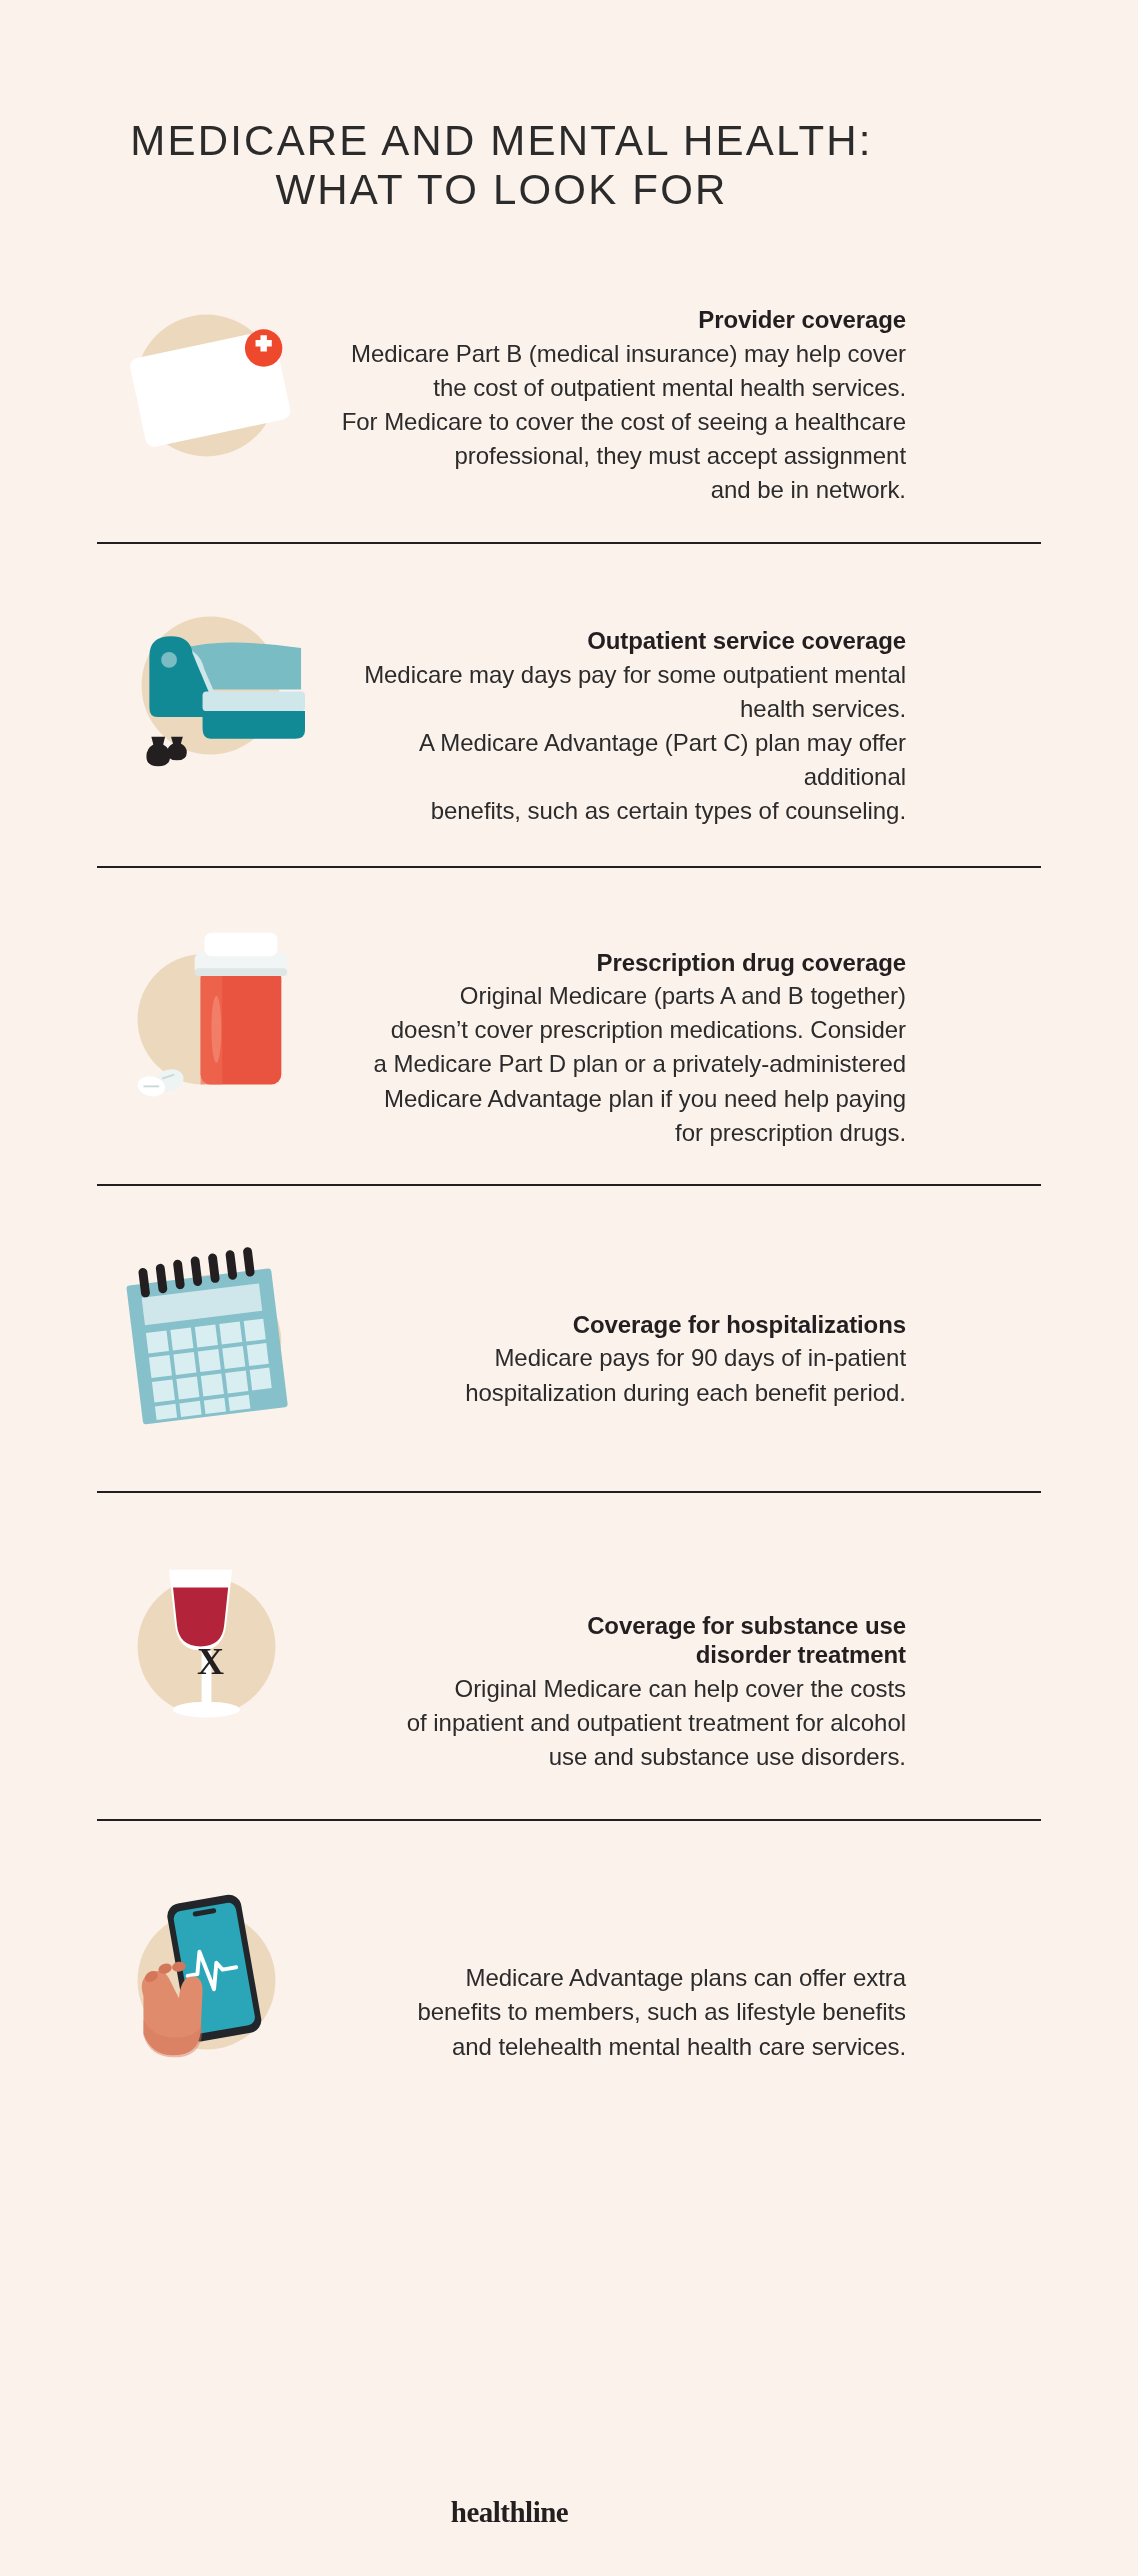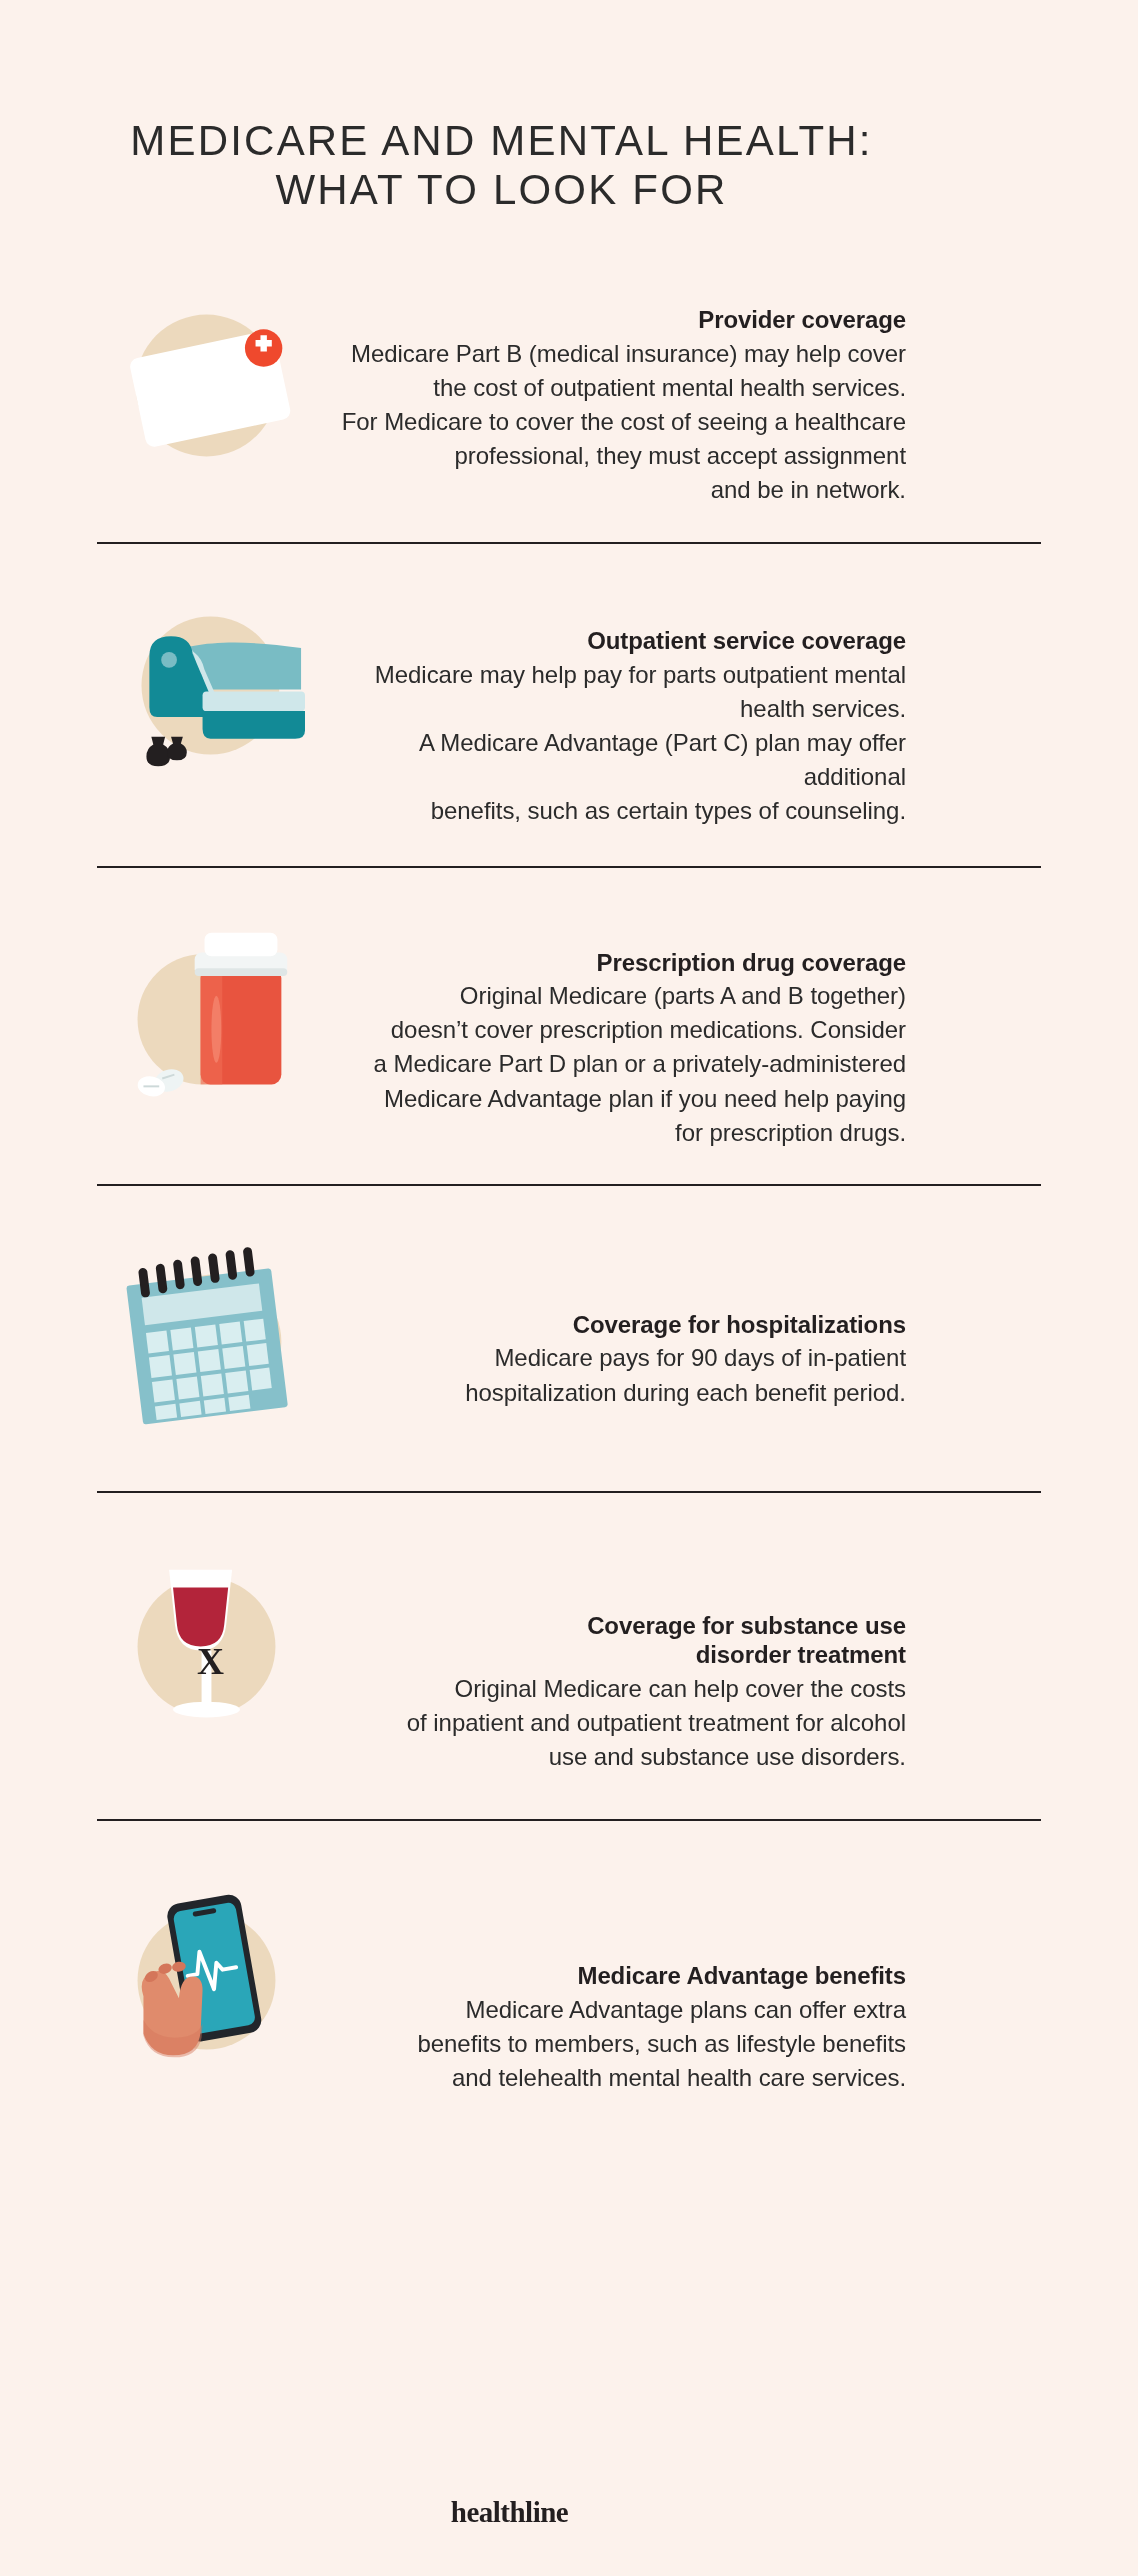--- a/index.html
+++ b/index.html
@@ -173,21 +173,21 @@
             <path d="M96 126 L200 126 L200 146 q0 8 -10 8 L104 154 q-8 0 -8 -10 Z" fill="#128a96"></path>
             <g fill="#231f20">
               <path d="M44 152 h14 l-2 8 q7 4 7 12 q0 10 -12 10 q-12 0 -12 -10 q0 -8 7 -12 Z"></path>
               <path d="M64 152 h12 l-2 7 q6 3 6 9 q0 8 -10 8 q-10 0 -10 -8 q0 -6 6 -9 Z"></path>
             </g>
           </svg>
         </div>
       </div>
       <div class="text-col">
         <h2 class="sec-title">Outpatient service coverage</h2>
-        <p class="sec-body">Medicare may help pay for parts outpatient mental
+        <p class="sec-body">Medicare may days pay for some outpatient mental
 health services.</p>
         <p class="sec-body">A Medicare Advantage (Part C) plan may offer additional
 benefits, such as certain types of counseling.</p>
       </div>
     </div>
     <div class="divider"></div>
 
     <div class="section s3">
       <div class="icon-col">
         <div class="icon-wrap">
@@ -307,21 +307,20 @@
             <g fill="#d4765a">
               <ellipse cx="44" cy="96" rx="7" ry="5" transform="rotate(-30 44 96)"></ellipse>
               <ellipse cx="58" cy="88" rx="7" ry="5" transform="rotate(-20 58 88)"></ellipse>
               <ellipse cx="72" cy="86" rx="7" ry="5" transform="rotate(-10 72 86)"></ellipse>
             </g>
             <path d="M36 140 q10 18 32 18 q22 0 28 -14 l-1 14 q-4 20 -28 20 q-24 0 -31 -22 Z" fill="#d4765a" opacity="0.45"></path>
           </svg>
         </div>
       </div>
       <div class="text-col">
-        <h2 class="sec-title">Medicare Advantage benefits</h2>
         <p class="sec-body">Medicare Advantage plans can offer extra
 benefits to members, such as lifestyle benefits
 and telehealth mental health care services.</p>
       </div>
     </div>
 
   </div>
 
   <div class="footer">
     <span class="brand">healthline</span>

